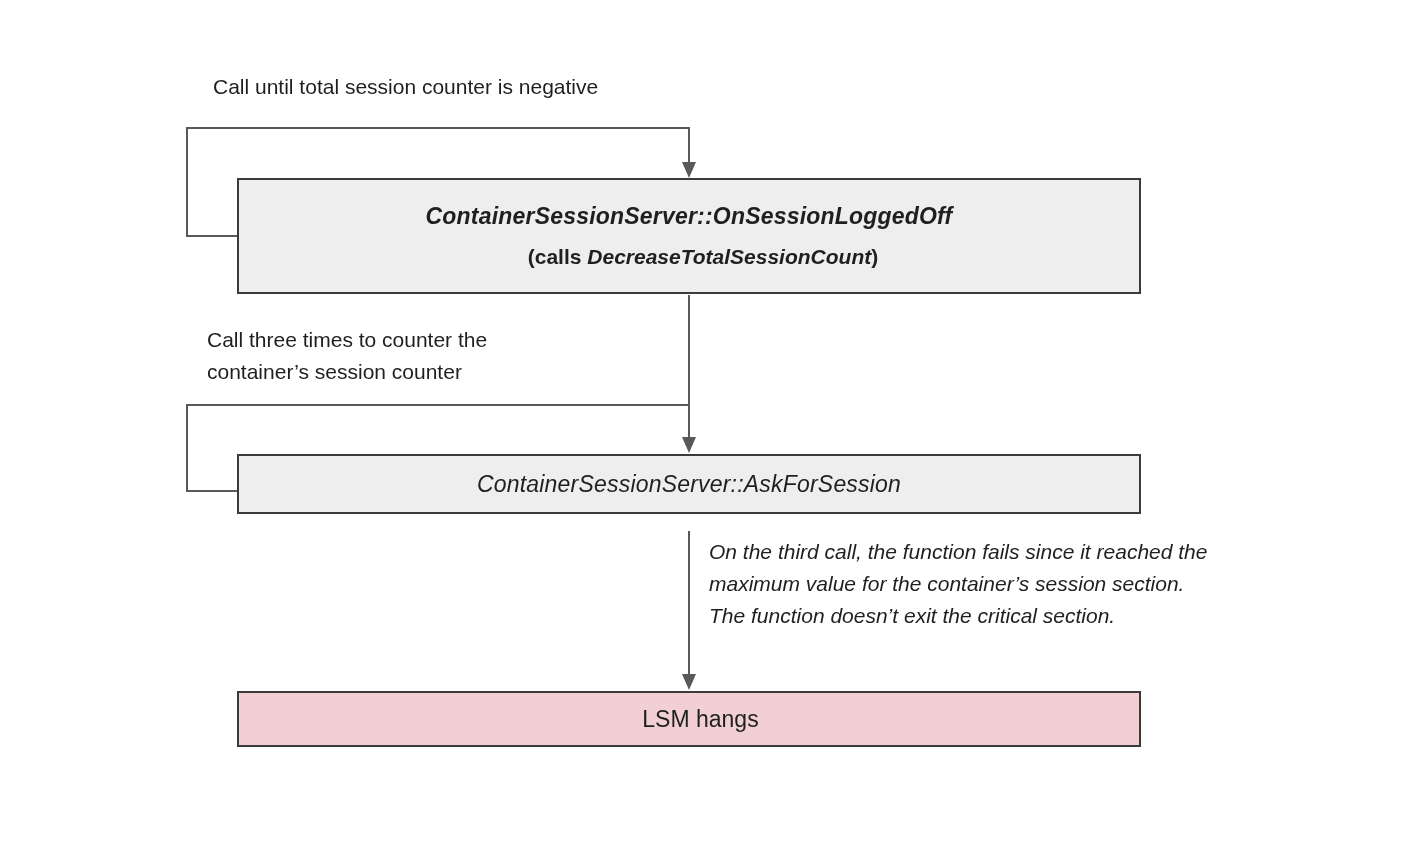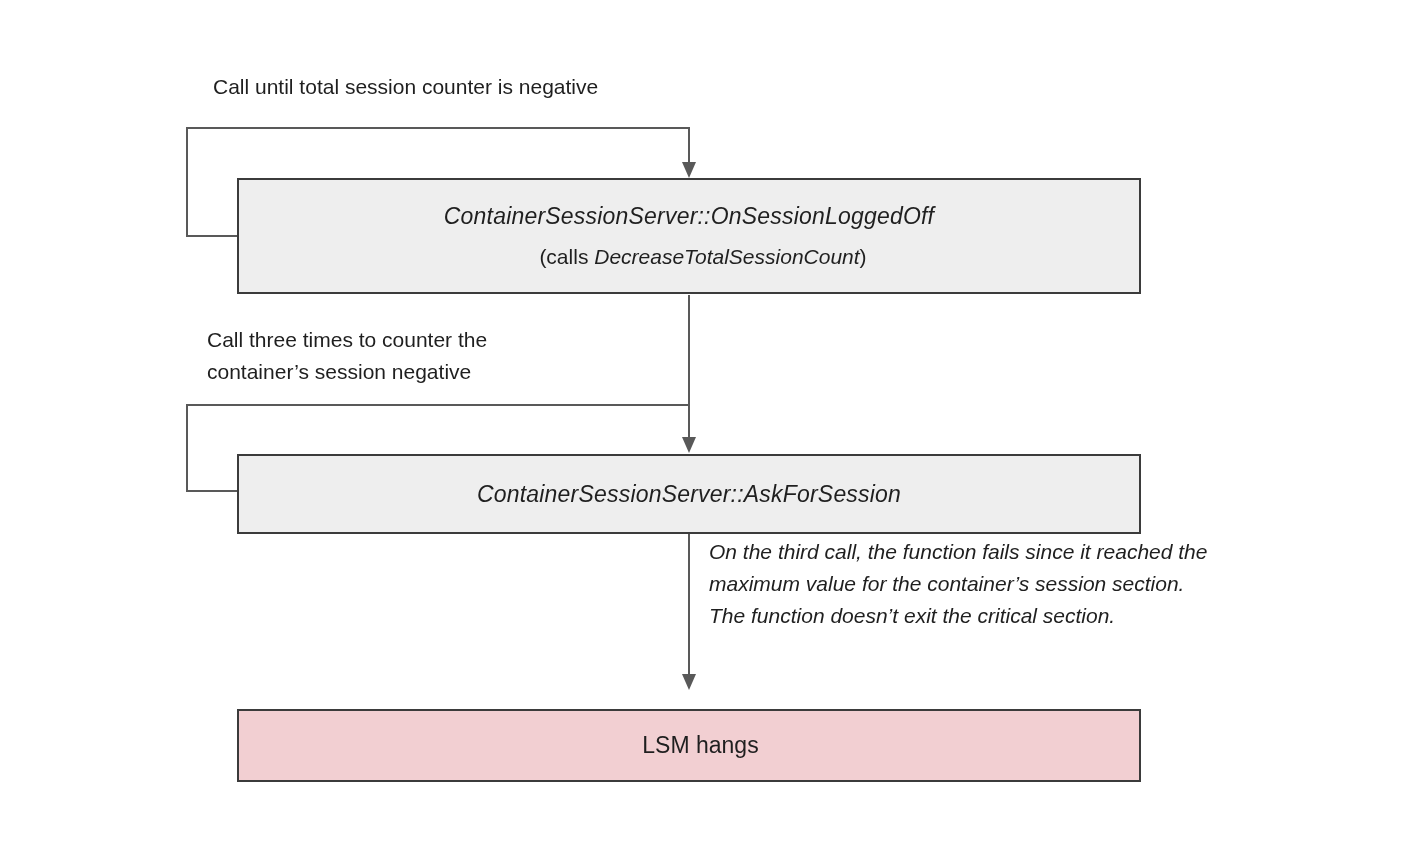--- a/index.html
+++ b/index.html
@@ -33,23 +33,23 @@
     left: 237px;
     width: 904px;
     border: 2px solid var(--box-border);
     background: var(--box-fill);
     display: flex;
     flex-direction: column;
     align-items: center;
     justify-content: center;
     text-align: center;
   }
-  .box-1 { top: 178px; height: 116px; gap: 15px; }
-  .box-2 { top: 454px; height: 80px; }
-  .box-3 { top: 709px; height: 73px; background: var(--alert-fill); padding-left: 23px; }
+  .box-1 { top: 178px; height: 116px; gap: 15px; font-weight: bold; }
+  .box-2 { top: 454px; height: 60px; }
+  .box-3 { top: 691px; height: 56px; background: var(--alert-fill); padding-left: 23px; }
   .box-title {
     font-size: 23px;
     font-style: italic;
     letter-spacing: 0.2px;
   }
   .box-subtitle {
     font-size: 21px;
     margin-left: 28px;
   }
   .box-subtitle .italic { font-style: italic; }
@@ -96,21 +96,21 @@
 
   <div class="annotation label-top">Call until total session counter is negative</div>
 
   <div class="flow-box box-1">
     <div class="box-title">ContainerSessionServer::OnSessionLoggedOff</div>
     <div class="box-subtitle"><span>(calls </span><span class="italic">DecreaseTotalSessionCount</span><span>)</span></div>
   </div>
 
   <div class="annotation label-mid">
     <div>Call three times to counter the</div>
-    <div>container’s session negative</div>
+    <div>container’s session counter</div>
   </div>
 
   <div class="flow-box box-2">
     <div class="box-title">ContainerSessionServer::AskForSession</div>
   </div>
 
   <div class="annotation note">
     <div>On the third call, the function fails since it reached the</div>
     <div>maximum value for the container’s session section.</div>
     <div>The function doesn’t exit the critical section.</div>

